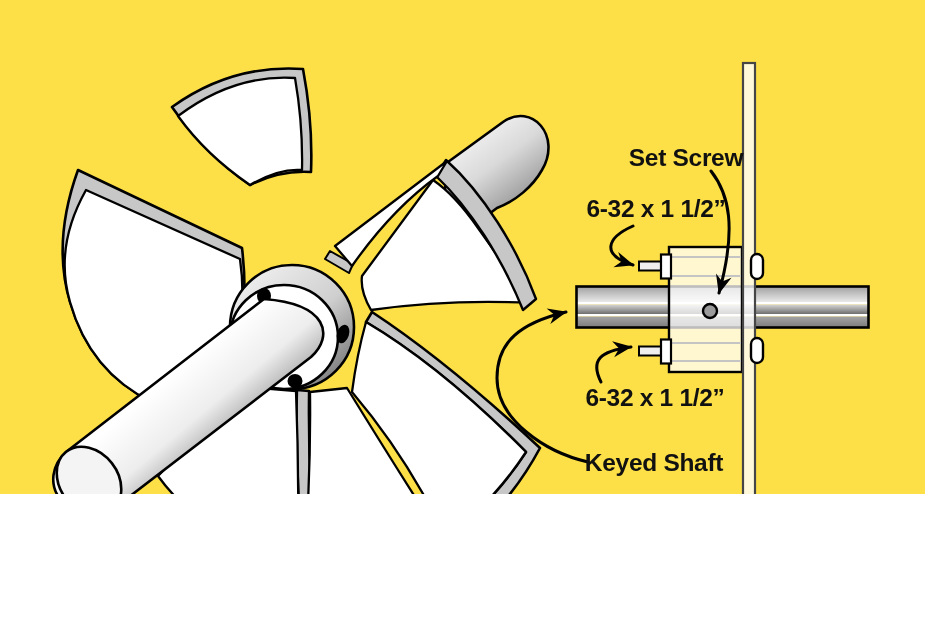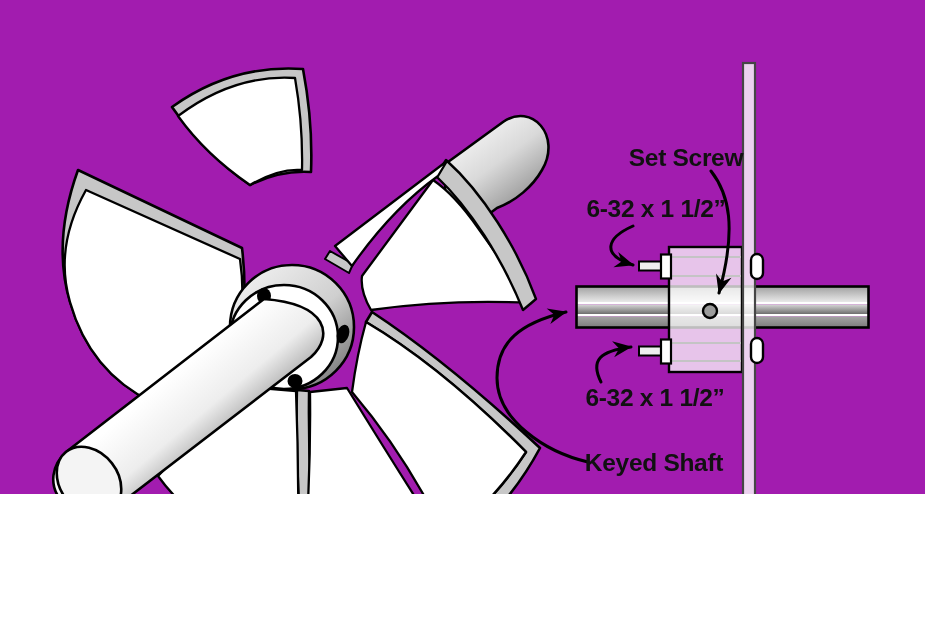--- a/index.html
+++ b/index.html
@@ -1,16 +1,16 @@
 <!DOCTYPE html>
 <html><head>
 <meta charset="utf-8">
 <style>
   html,body{margin:0;padding:0;background:#ffffff;}
-  .canvas{position:relative;width:925px;height:494px;background:#a21caf;overflow:hidden;
+  .canvas{position:relative;width:925px;height:494px;background:#fde047;overflow:hidden;
           font-family:"Liberation Sans", sans-serif;}
   svg{display:block;}
   text.callout{font-family:"Liberation Sans", sans-serif;font-size:24.5px;font-weight:600;
                fill:#111111;letter-spacing:-0.3px;}
   .ln{stroke:#000;fill:none;}
 </style>
 </head>
 <body>
 
 <div class="canvas">

